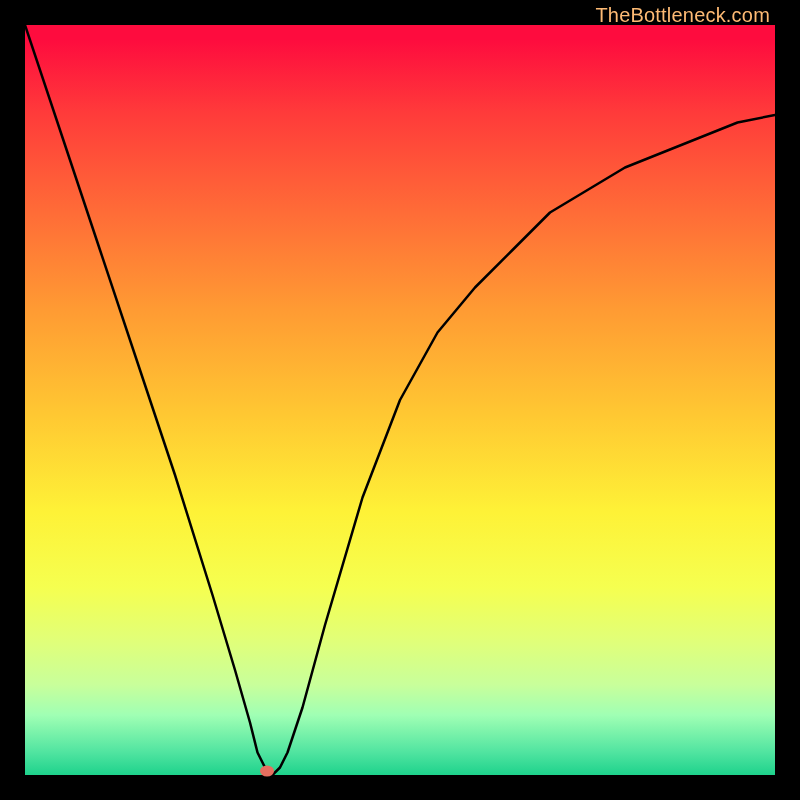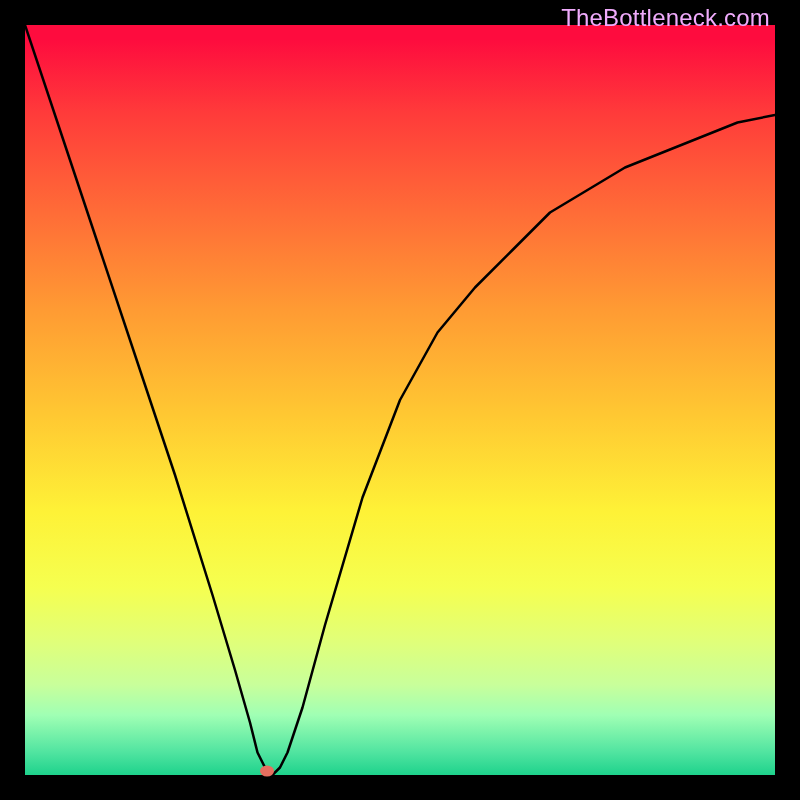--- a/index.html
+++ b/index.html
@@ -42,22 +42,22 @@
         rgb(160, 255, 180) 92%,
         rgb(80, 228, 160) 97%,
         rgb(30, 210, 140) 100%
       );
     }
     .watermark {
       position: absolute;
       top: 4px;
       right: 30px;
       font-family: Arial, sans-serif;
-      font-size: 24px;
-      color: #f0abfc;
+      font-size: 20px;
+      color: #fdba74;
       font-weight: 500;
       letter-spacing: 0.2px;
     }
     .curve-svg {
       position: absolute;
       left: 25px;
       top: 25px;
       width: 750px;
       height: 750px;
     }

